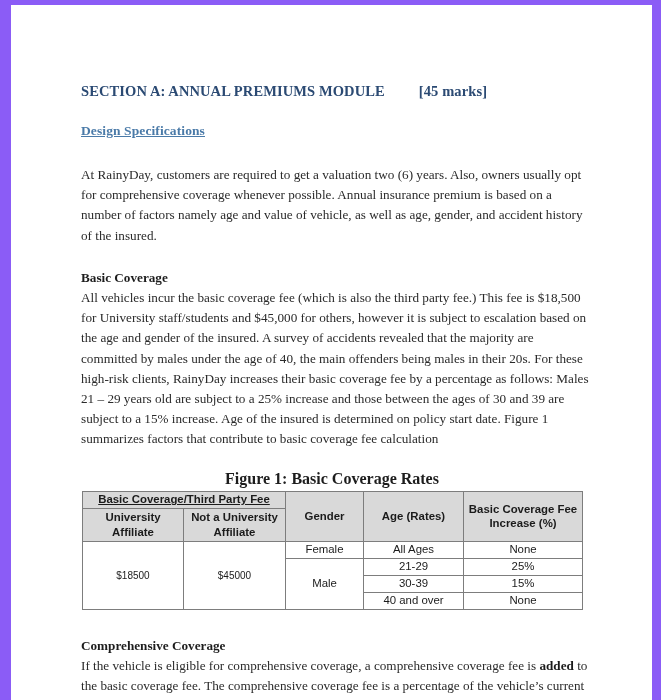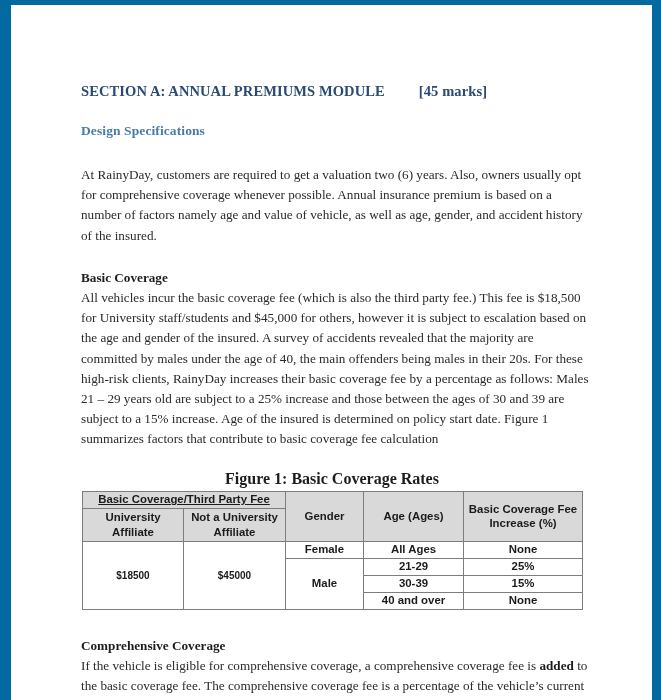--- a/index.html
+++ b/index.html
@@ -11,21 +11,21 @@
   body {
     width: 661px;
     height: 700px;
     font-family: "Liberation Serif", serif;
     overflow: hidden;
   }
   .screen {
     position: relative;
     width: 661px;
     height: 700px;
-    background: #0369a1;
+    background: #8b5cf6;
     box-sizing: border-box;
   }
   .page {
     position: absolute;
     left: 11px;
     top: 5px;
     width: 641px;
     height: 700px;
     background: #ffffff;
     box-sizing: border-box;
@@ -54,20 +54,21 @@
     margin-left: 34px;
   }
   .subheading {
     margin: 0;
     padding-top: 23px;
     font-family: "Liberation Serif", serif;
     font-weight: bold;
     font-size: 13.5px;
     color: #4a7aa8;
     letter-spacing: 0.1px;
+    text-decoration: underline;
   }
 
   
   .body-para {
     margin: 0;
     font-family: "Liberation Serif", serif;
     font-size: 13.2px;
     line-height: 20.2px;
     color: #2a2a2a;
     text-align: left;
@@ -127,21 +128,21 @@
     background: #d9d9d9;
     font-weight: bold;
     line-height: 14.5px;
   }
   .th-span2 { height: 16px; text-decoration: underline; }
   .th-sub   { height: 32px; }
   .th-tall  { height: 48px; }
 
   table.rates tbody td {
     background: #ffffff;
-    font-weight: bold;
+    font-weight: normal;
     height: 16px;
     line-height: 15px;
   }
   table.rates tbody td.money {
     font-size: 10px;
   }
 </style>
 </head>
 <body>
 
@@ -169,21 +170,21 @@
             <col class="c1">
               <col class="c2">
               <col class="c3">
               <col class="c4">
               <col class="c5">
           </colgroup>
           <thead>
             <tr>
               <th class="th-span2" colspan="2">Basic Coverage/Third Party Fee</th>
               <th class="th-tall" rowspan="2">Gender</th>
-              <th class="th-tall" rowspan="2">Age (Ages)</th>
+              <th class="th-tall" rowspan="2">Age (Rates)</th>
               <th class="th-tall" rowspan="2">Basic Coverage Fee Increase (%)</th>
             </tr>
             <tr>
               <th class="th-sub">University Affiliate</th>
               <th class="th-sub">Not a University Affiliate</th>
             </tr>
           </thead>
           <tbody>
             <tr>
               <td class="money" rowspan="4">$18500</td>

